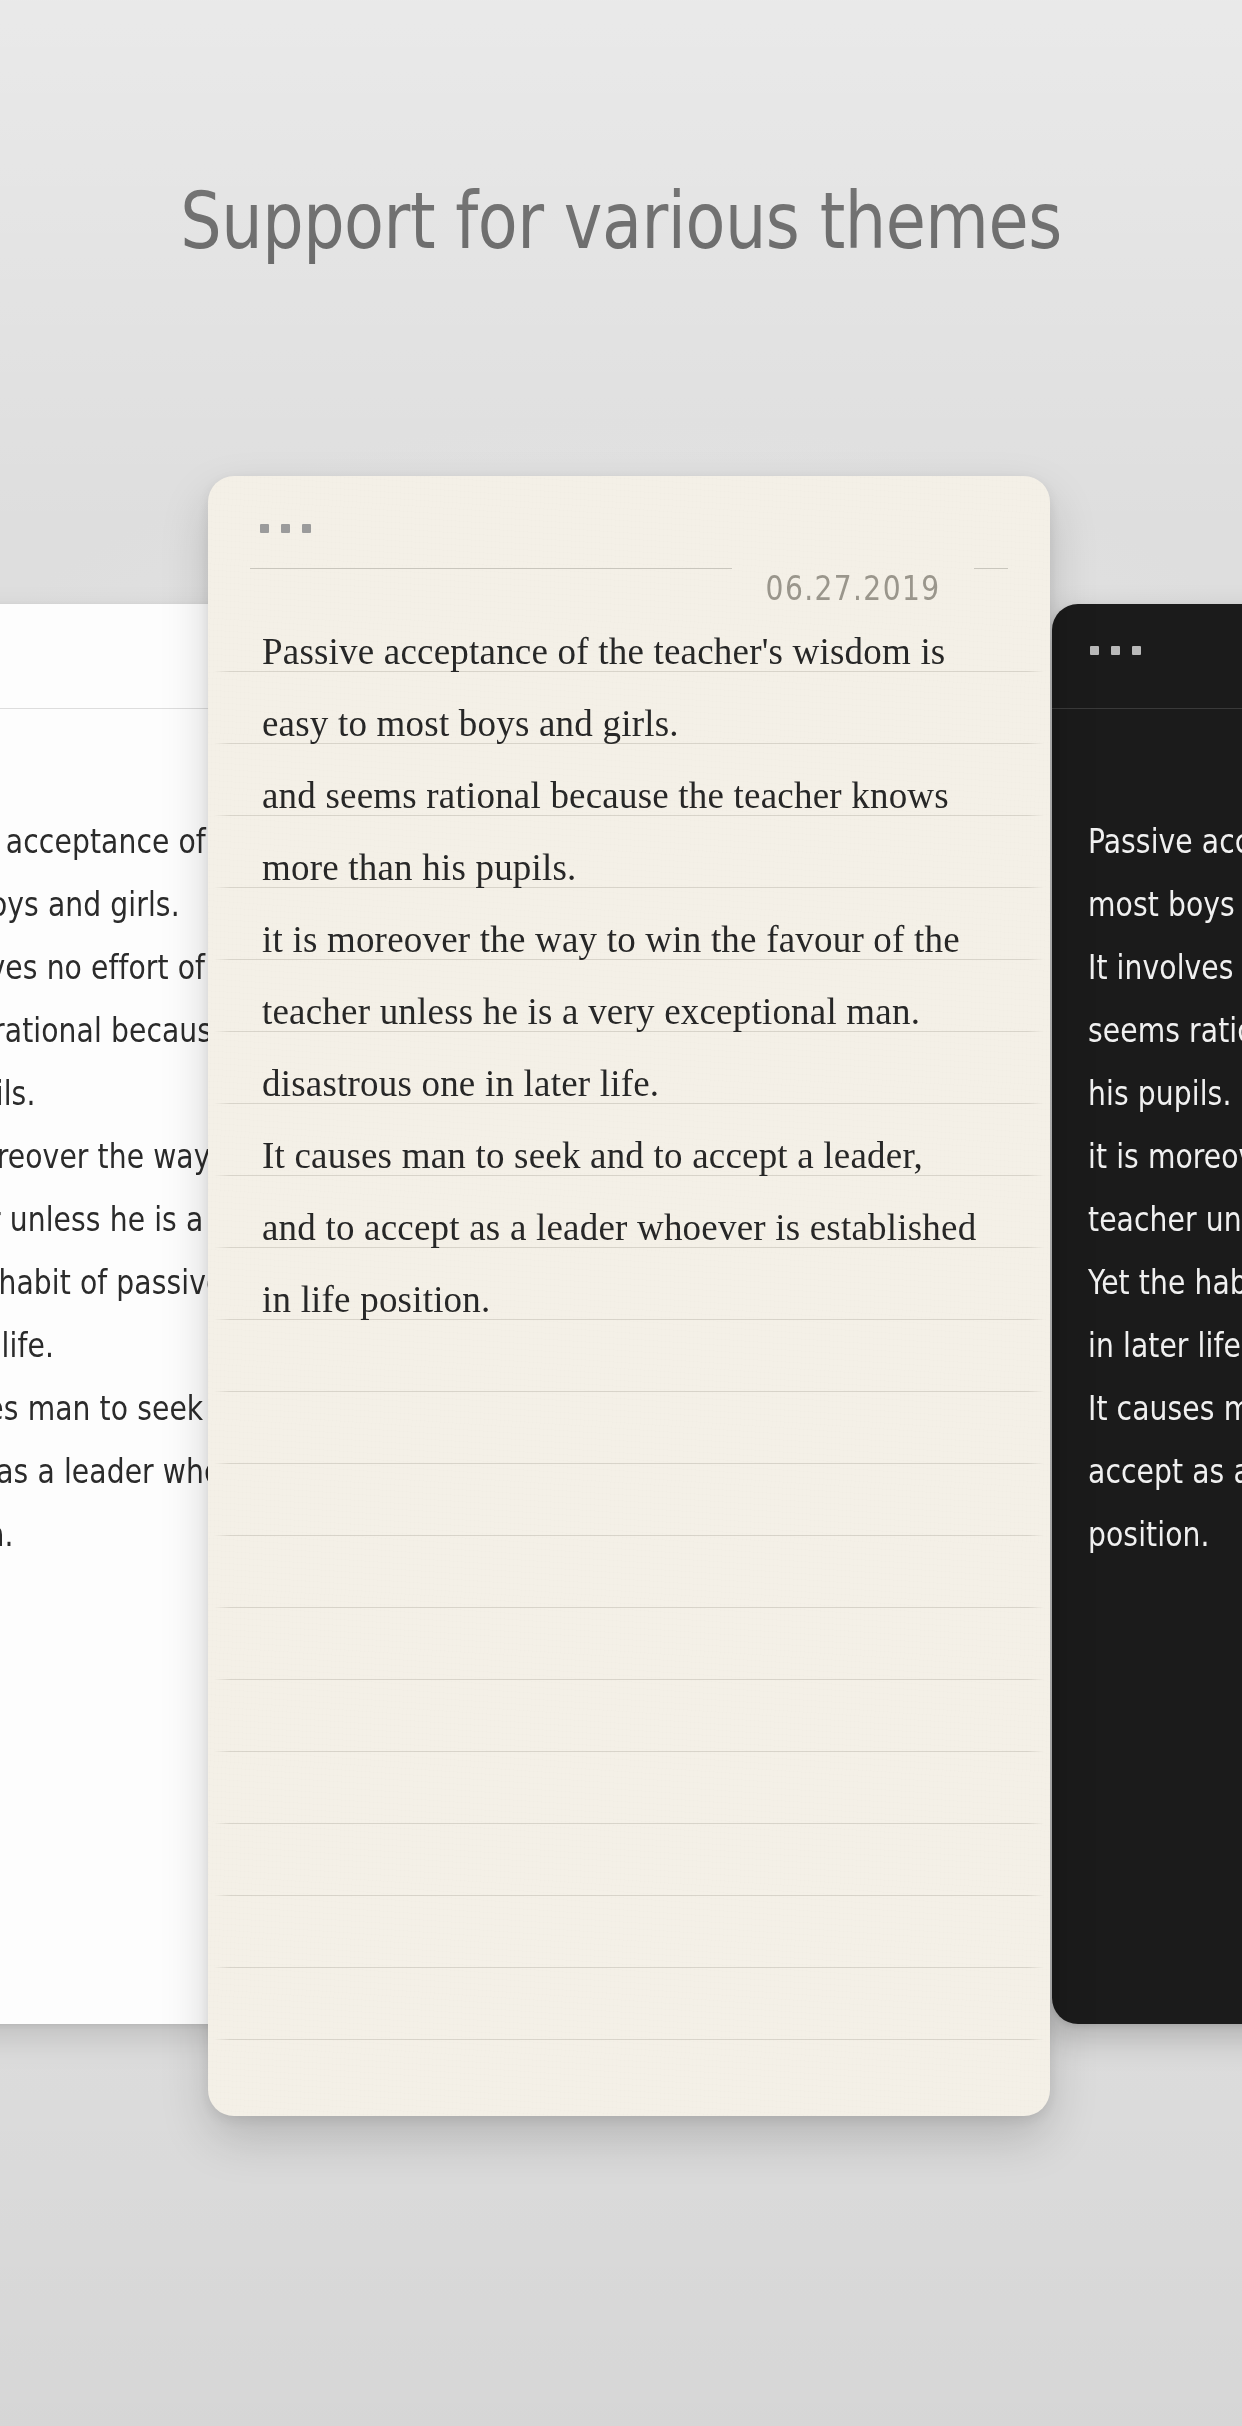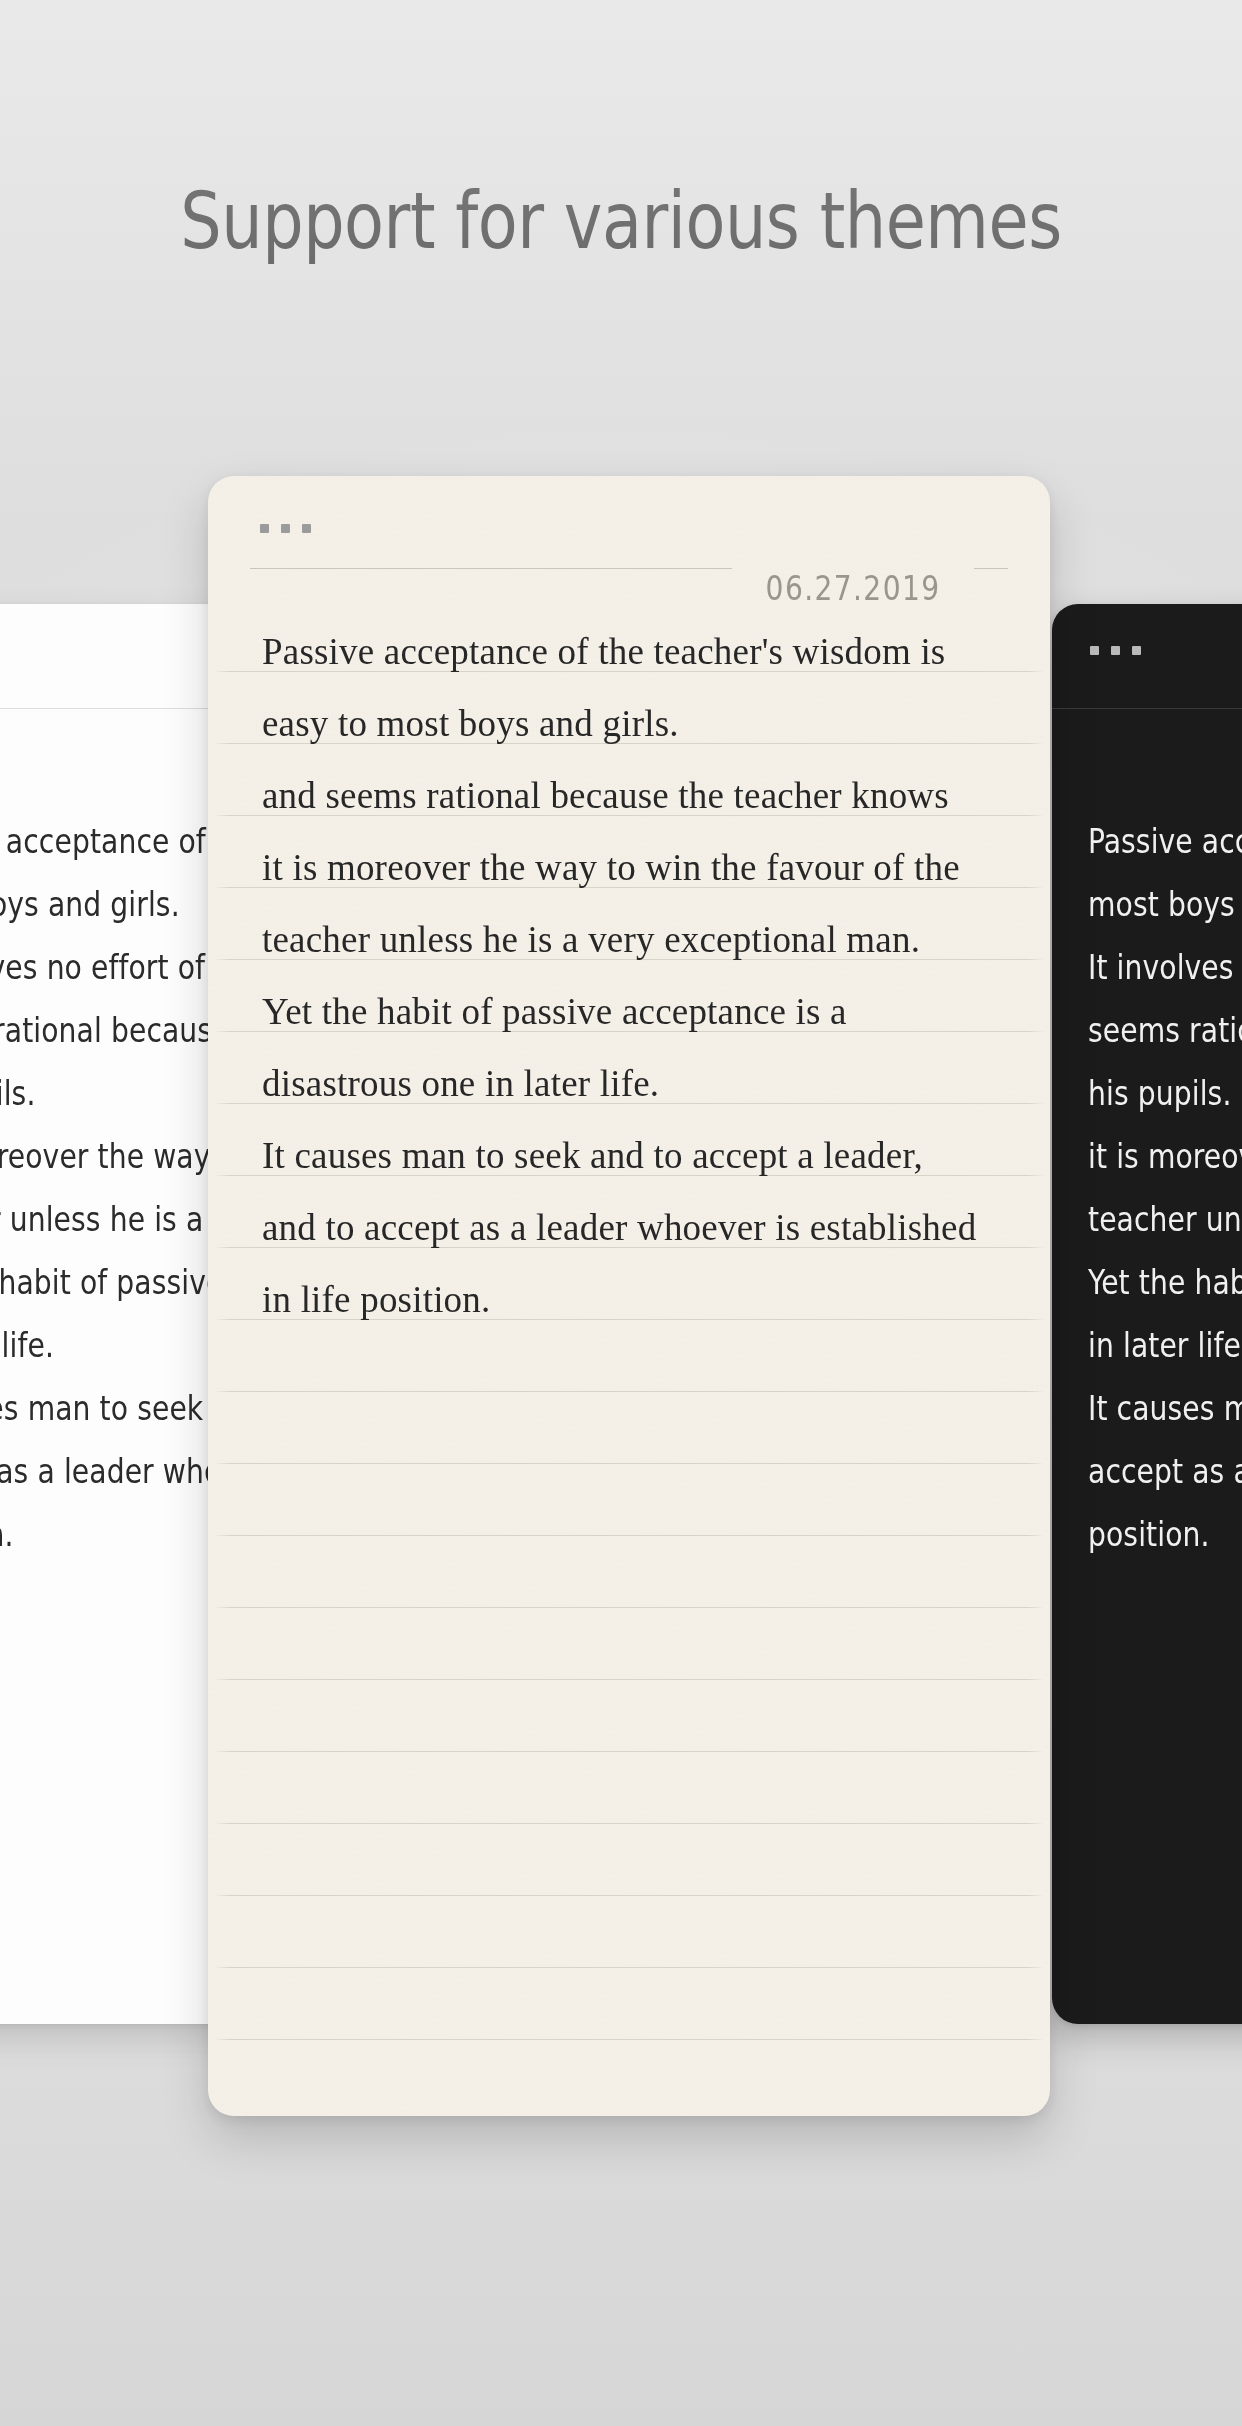--- a/index.html
+++ b/index.html
@@ -291,23 +291,23 @@
       <div id="note-date">06.27.2019</div>
       <div class="rule short"></div>
     </div>
 
     <div id="center-body">
       <div id="center-lines"></div>
       <div id="center-text">
         <div class="tl">Passive acceptance of the teacher's wisdom is</div>
         <div class="tl">easy to most boys and girls.</div>
         <div class="tl">and seems rational because the teacher knows</div>
+        <div class="tl">more than his pupils.</div>
         <div class="tl">it is moreover the way to win the favour of the</div>
         <div class="tl">teacher unless he is a very exceptional man.</div>
-        <div class="tl">Yet the habit of passive acceptance is a</div>
         <div class="tl">disastrous one in later life.</div>
         <div class="tl">It causes man to seek and to accept a leader,</div>
         <div class="tl">and to accept as a leader whoever is established</div>
         <div class="tl">in life position.</div>
       </div>
     </div>
   </div>
 
 </div>
 

